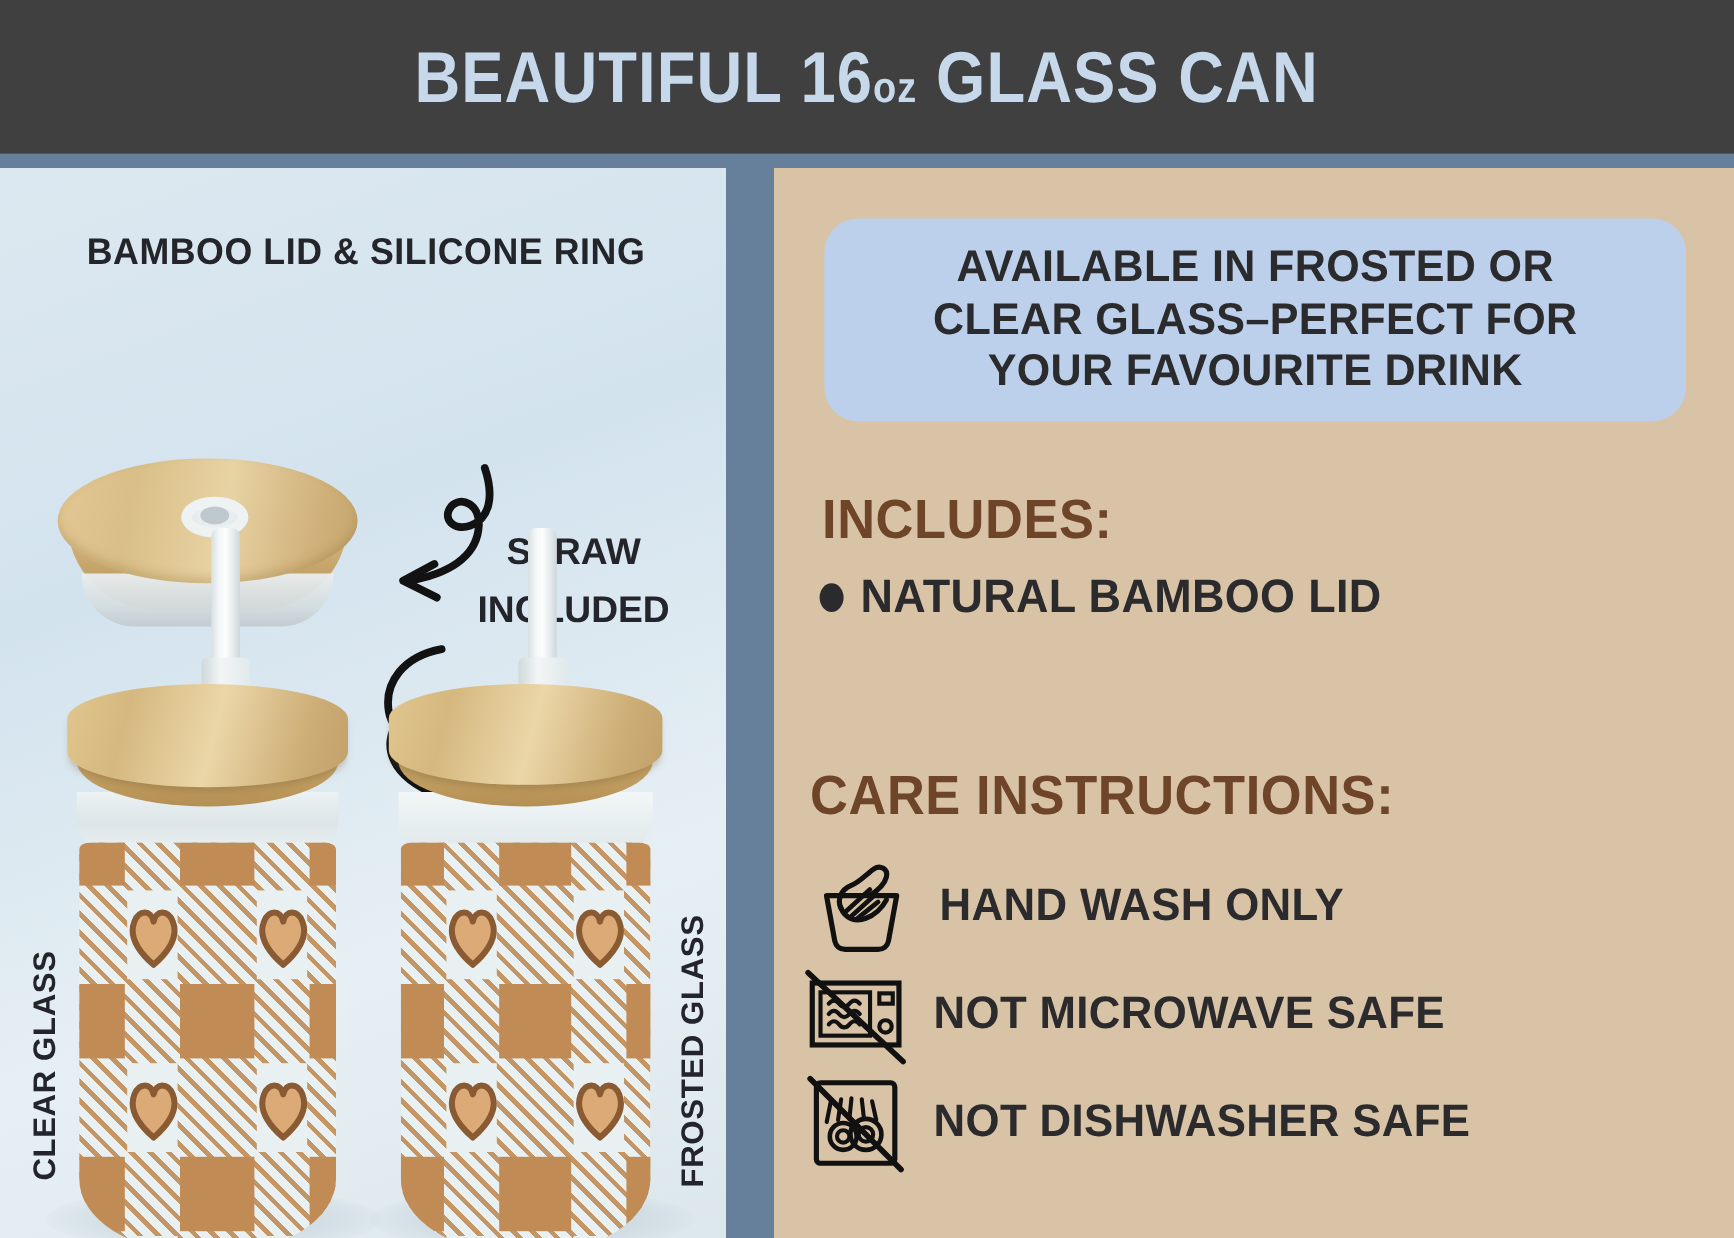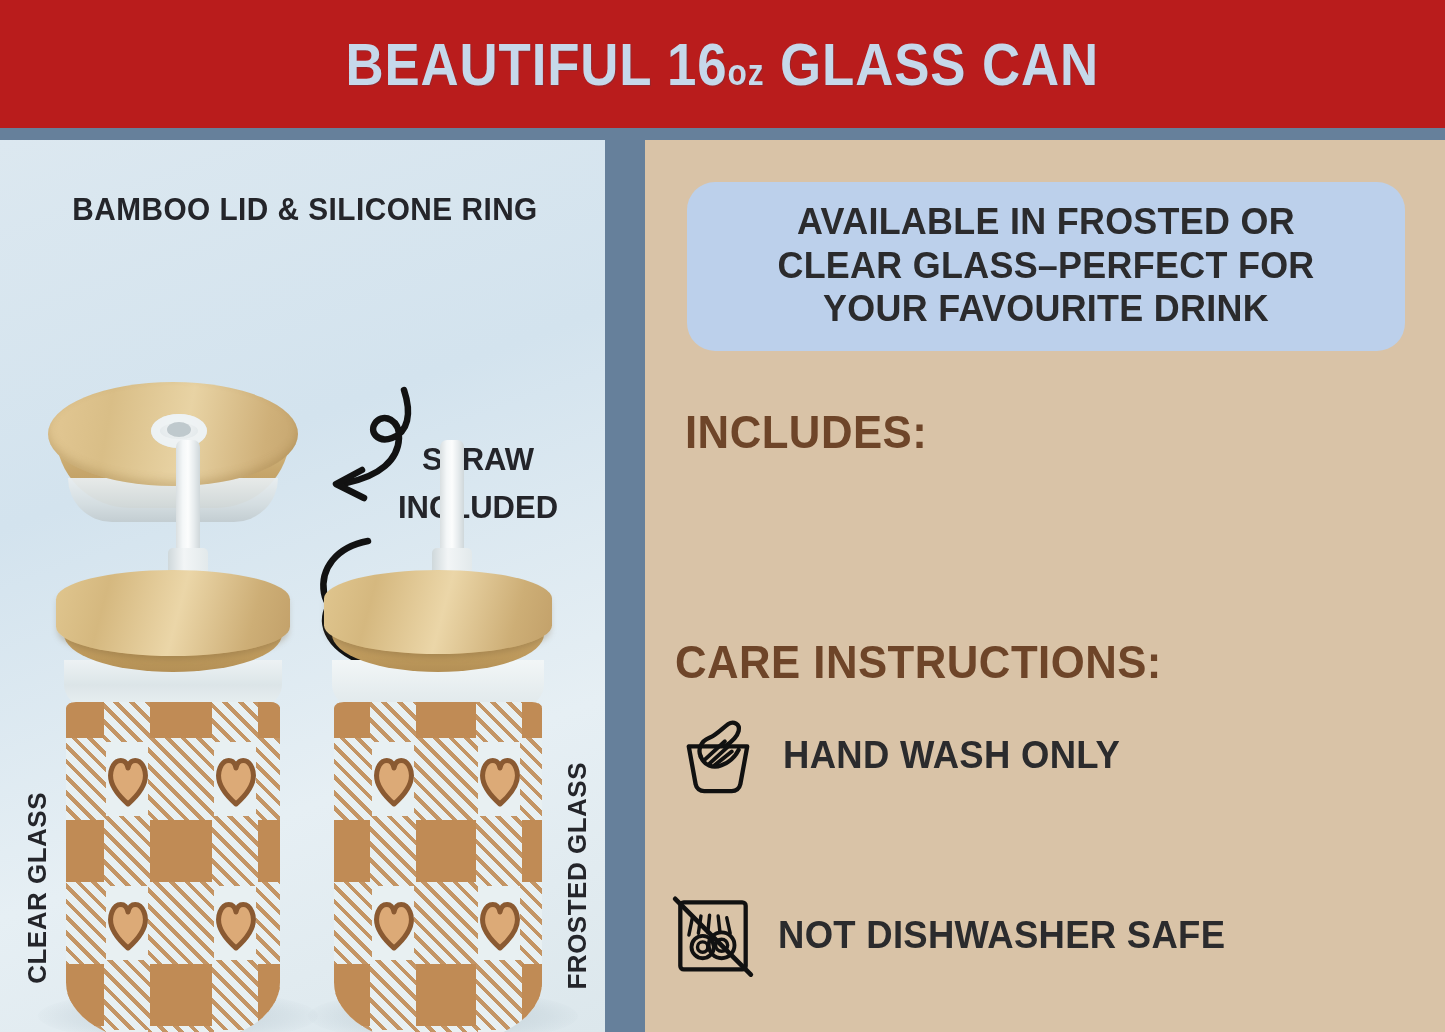--- a/index.html
+++ b/index.html
@@ -8,21 +8,21 @@
     font-family:"Liberation Sans", sans-serif;
     background:#66809B;
     overflow:hidden;
   }
   .page { position:relative; width:1445px; height:1032px; background:#66809B; }
 
   
   .header {
     position:absolute; left:0; top:0; width:1445px; height:128px;
     display:flex; align-items:center; justify-content:center;
-    background:#b91c1c;
+    background:#404040;
   }
   .header-title {
     font-family:"Liberation Sans", sans-serif;
     font-weight:bold; font-size:60px; letter-spacing:1px;
     color:#C6D8EA; white-space:nowrap;
     transform:scaleX(0.88); transform-origin:center;
     text-shadow:1px 1px 0 rgba(50,70,95,.25);
   }
   .header-title .oz { font-size:36px; }
 
@@ -318,35 +318,52 @@
   <div class="right-panel">
 
     <div class="callout">
       <div class="callout-line">AVAILABLE IN FROSTED OR</div>
       <div class="callout-line">CLEAR GLASS–PERFECT FOR</div>
       <div class="callout-line">YOUR FAVOURITE DRINK</div>
     </div>
 
     <div class="sec-heading heading-includes">INCLUDES:</div>
 
+    <div class="bullet-row bullet-1">
+      <div class="bullet-dot"></div>
+      <div class="bullet-text">NATURAL BAMBOO LID</div>
+    </div>
 
     <div class="sec-heading heading-care">CARE INSTRUCTIONS:</div>
 
     <div class="care-row care-1">
       <svg class="care-icon" viewBox="0 0 100 100">
         <path d="M16,40 L84,40 L76,84 C75,89 71,92 66,92 L34,92 C29,92 25,89 24,84 Z" fill="none" stroke="#111" stroke-width="5" stroke-linejoin="round"></path>
         <path d="M30,52 C26,44 30,34 40,30 C48,27 56,18 62,14 C68,10 76,14 74,22 C72,30 64,36 58,40" fill="none" stroke="#111" stroke-width="5" stroke-linecap="round" stroke-linejoin="round"></path>
         <path d="M34,56 L58,34" fill="none" stroke="#111" stroke-width="4.5" stroke-linecap="round"></path>
         <path d="M40,60 L62,40" fill="none" stroke="#111" stroke-width="4.5" stroke-linecap="round"></path>
         <path d="M46,62 L66,46" fill="none" stroke="#111" stroke-width="4.5" stroke-linecap="round"></path>
         <path d="M30,52 C34,62 44,66 54,62 C62,59 70,52 74,44" fill="none" stroke="#111" stroke-width="5" stroke-linecap="round"></path>
       </svg>
       <div class="care-text">HAND WASH ONLY</div>
     </div>
 
+    <div class="care-row care-2">
+      <svg class="care-icon" viewBox="0 0 100 100">
+        <rect x="8" y="20" width="84" height="60" fill="none" stroke="#111" stroke-width="5"></rect>
+        <rect x="16" y="29" width="48" height="42" fill="none" stroke="#111" stroke-width="4"></rect>
+        <rect x="73" y="30" width="13" height="10" fill="none" stroke="#111" stroke-width="4"></rect>
+        <circle cx="79" cy="62" r="6" fill="none" stroke="#111" stroke-width="4"></circle>
+        <path d="M24,40 q5,-6 10,0 t10,0 t10,0" fill="none" stroke="#111" stroke-width="4" stroke-linecap="round"></path>
+        <path d="M24,50 q5,-6 10,0 t10,0 t10,0" fill="none" stroke="#111" stroke-width="4" stroke-linecap="round"></path>
+        <path d="M24,60 q5,-6 10,0 t10,0 t10,0" fill="none" stroke="#111" stroke-width="4" stroke-linecap="round"></path>
+        <line x1="4" y1="10" x2="96" y2="96" stroke="#111" stroke-width="5.5" stroke-linecap="round"></line>
+      </svg>
+      <div class="care-text">NOT MICROWAVE SAFE</div>
+    </div>
 
     <div class="care-row care-3">
       <svg class="care-icon" viewBox="0 0 100 100">
         <rect x="12" y="12" width="76" height="78" rx="4" fill="none" stroke="#111" stroke-width="5"></rect>
         <path d="M26,30 L22,50 M36,28 L33,48 M46,27 L44,47 M56,28 L58,46 M66,30 L70,48" fill="none" stroke="#111" stroke-width="4" stroke-linecap="round"></path>
         <circle cx="38" cy="64" r="13" fill="none" stroke="#111" stroke-width="4.5"></circle>
         <circle cx="38" cy="64" r="6" fill="none" stroke="#111" stroke-width="4"></circle>
         <circle cx="60" cy="62" r="15" fill="none" stroke="#111" stroke-width="4.5"></circle>
         <circle cx="60" cy="62" r="7" fill="none" stroke="#111" stroke-width="4"></circle>
         <line x1="6" y1="8" x2="94" y2="96" stroke="#111" stroke-width="5.5" stroke-linecap="round"></line>

